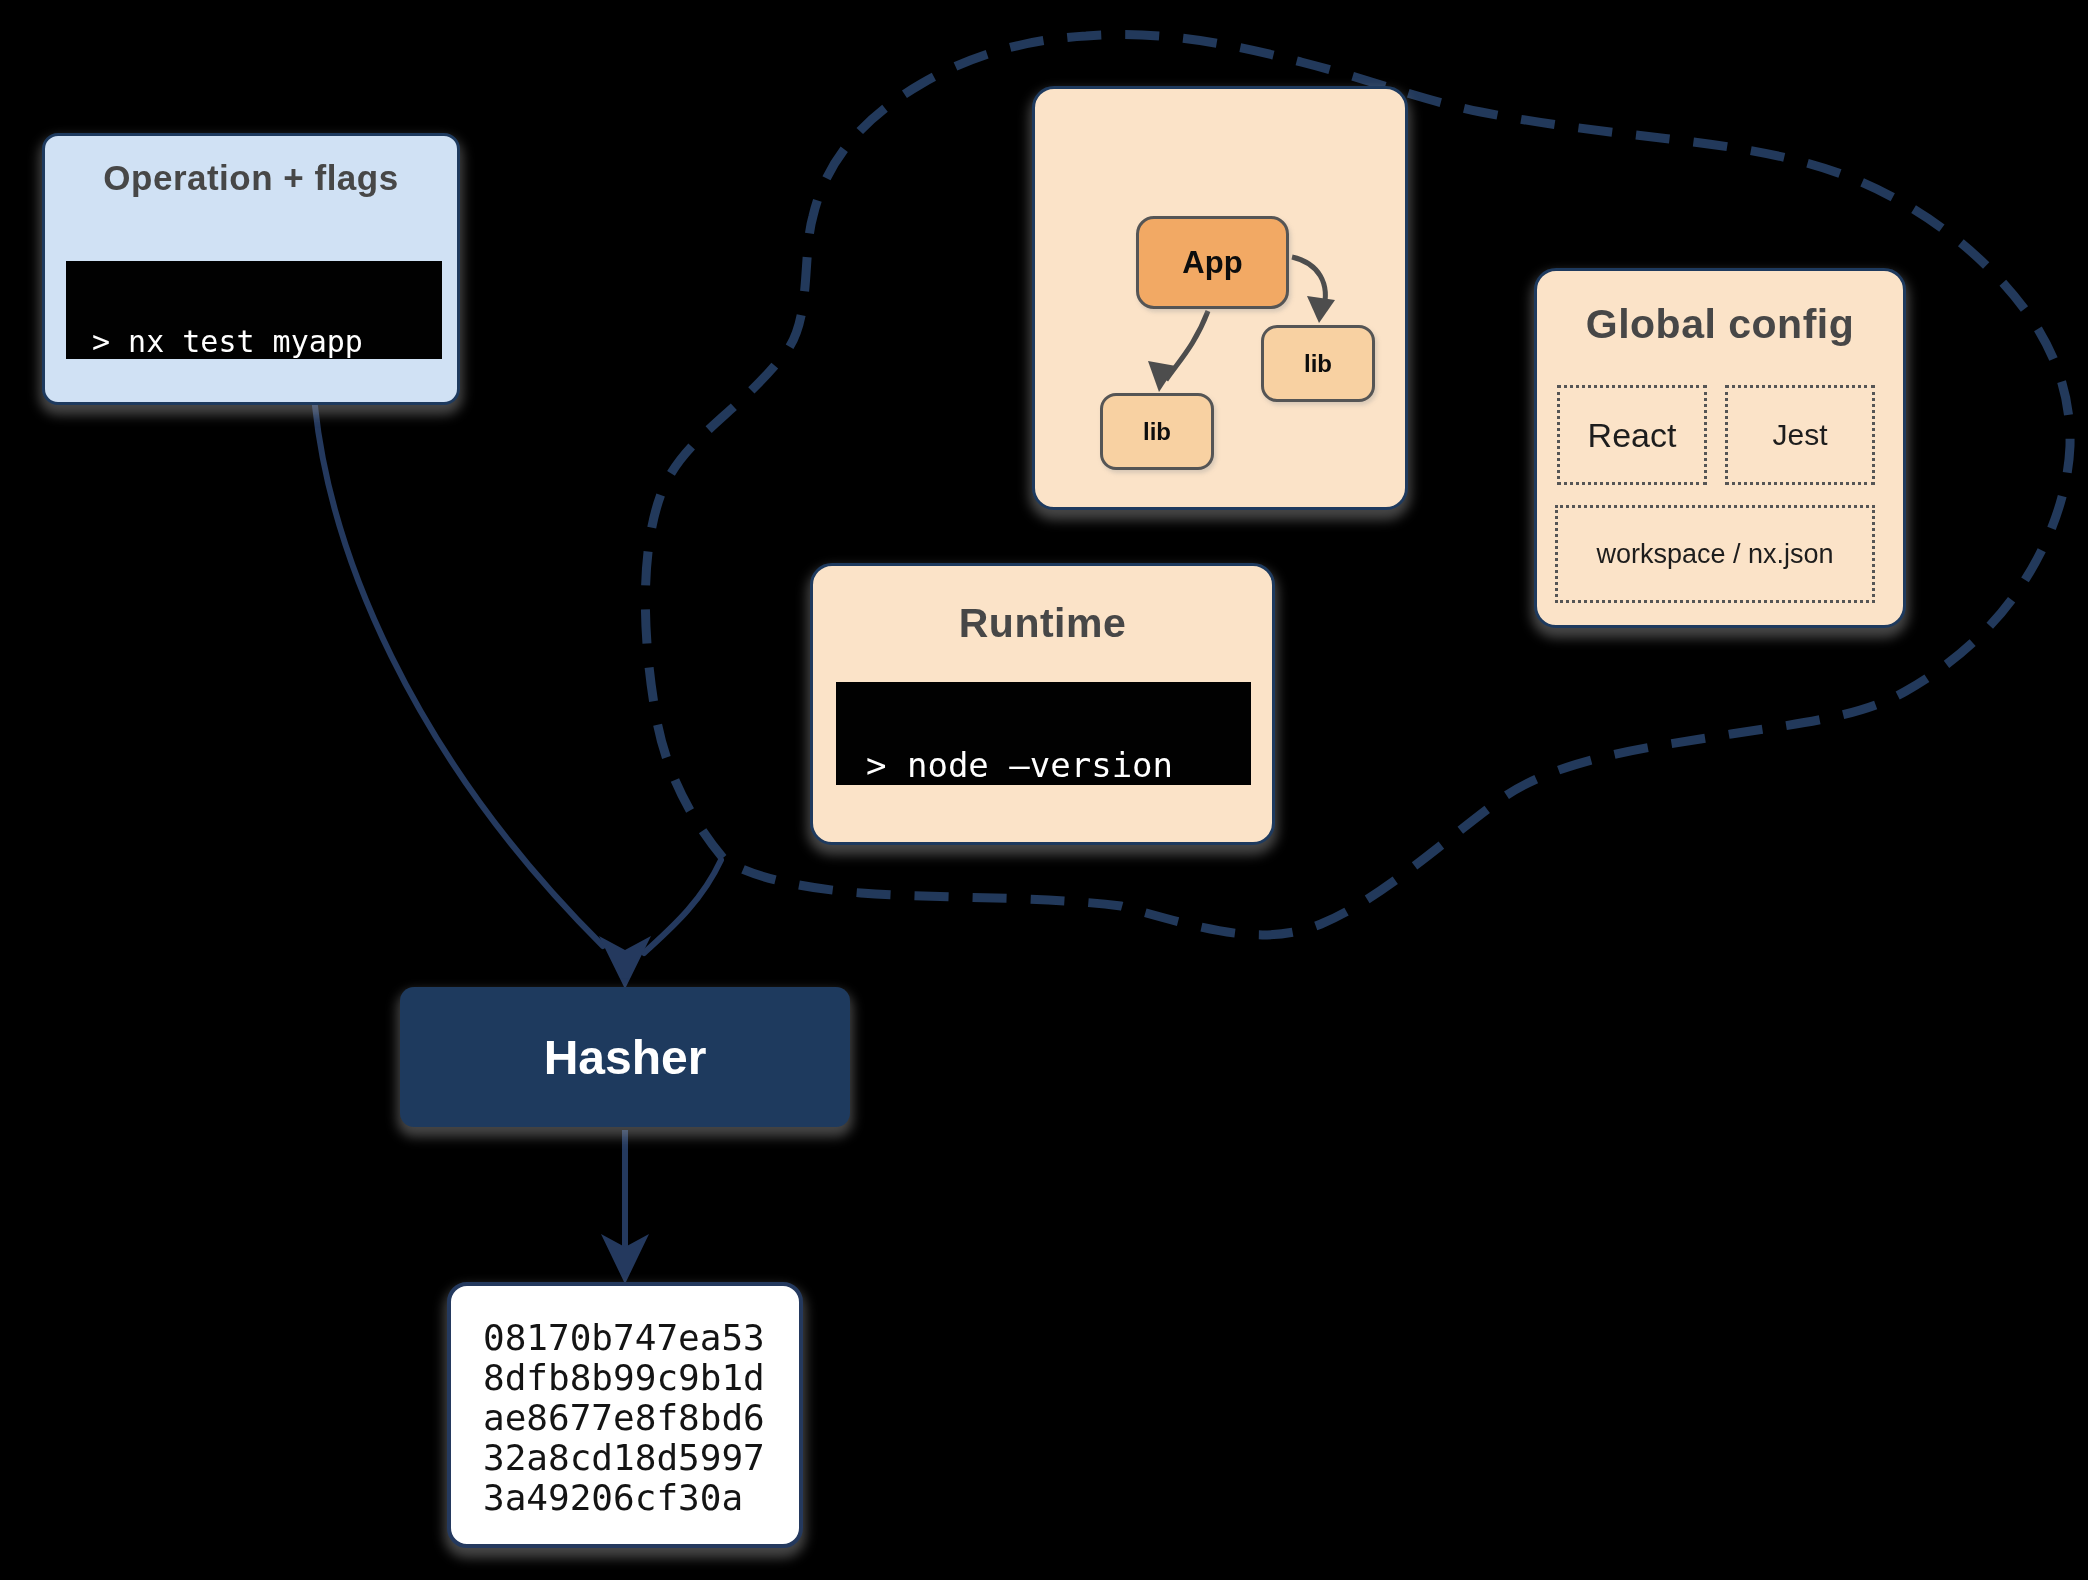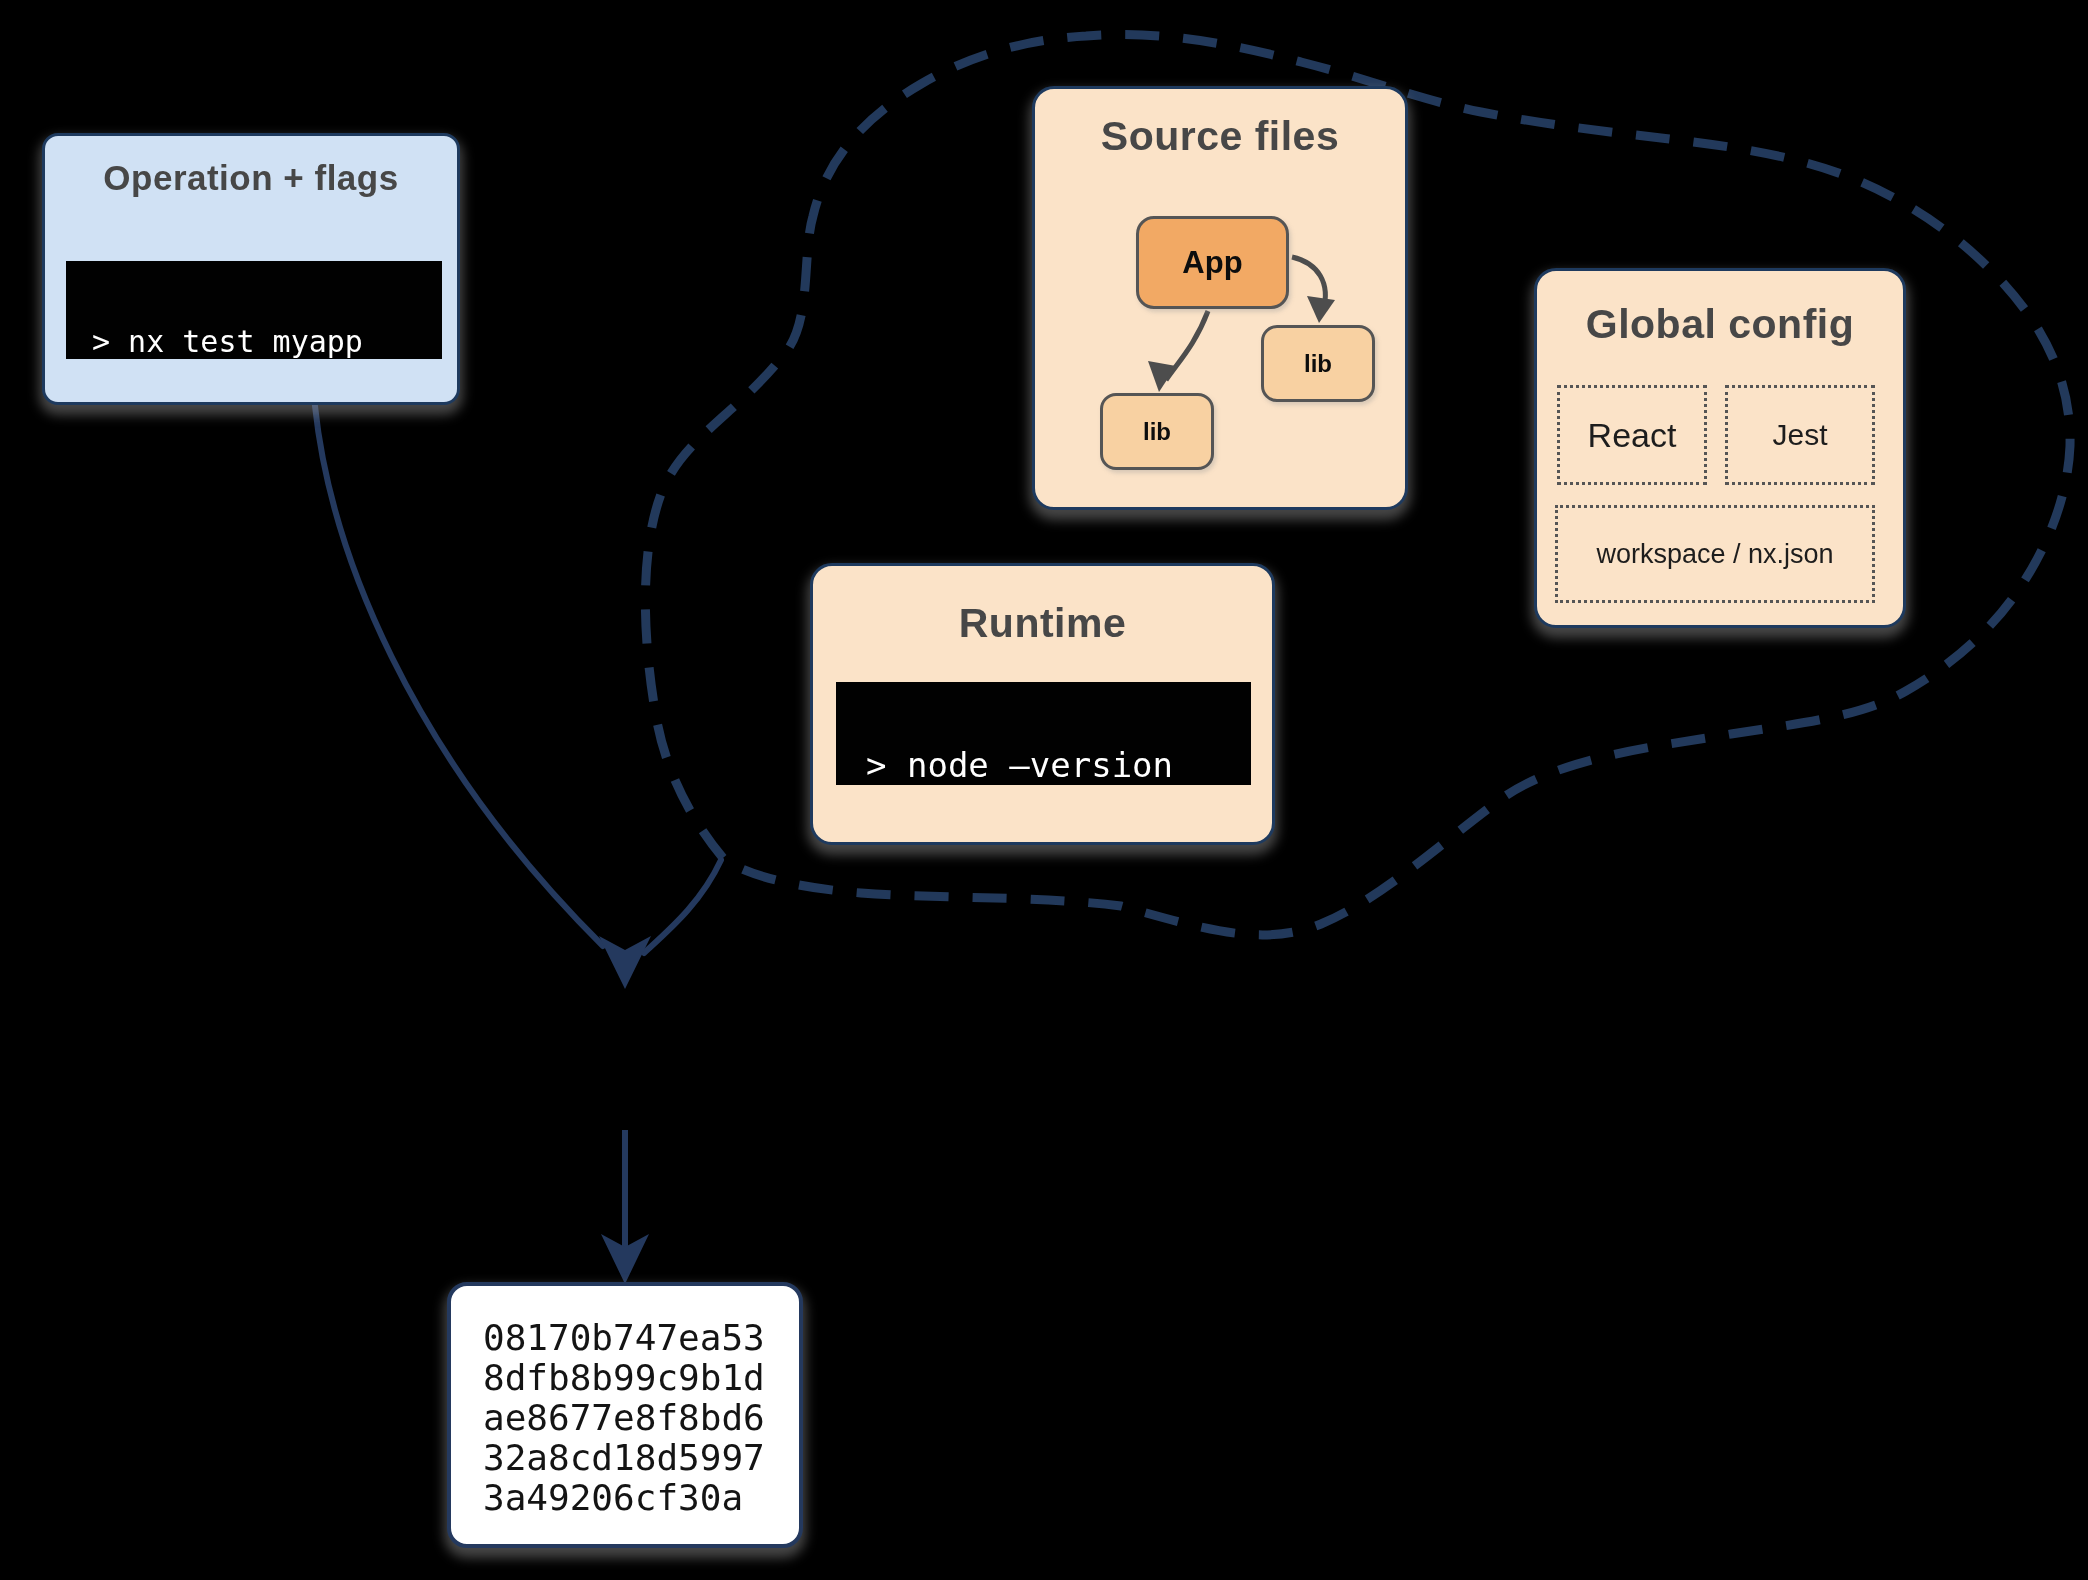--- a/index.html
+++ b/index.html
@@ -73,21 +73,20 @@
   </svg>
 
   <div class="box blue" style="left:42px;top:133px;width:418px;height:272px;">
     <div class="box-title" style="top:22px;font-size:35px;">Operation + flags</div>
     <div class="terminal" style="left:21px;top:125px;width:376px;height:98px;font-size:30px;padding-left:26px;">
       <span>&gt; nx test myapp</span>
     </div>
   </div>
 
   <div class="box peach" style="left:1032px;top:86px;width:376px;height:424px;">
-    <div class="box-title" style="top:24px;font-size:41px;">Source files</div>
     <svg style="position:absolute;left:0;top:0;width:376px;height:424px;" viewBox="0 0 376 424">
       <path d="M 173 222 C 160 256, 144 272, 131 291" fill="none" stroke="#4d4d4d" stroke-width="5"></path>
       <path d="M 124 303 L 113 272 L 141 277 Z" fill="#4d4d4d"></path>
       <path d="M 257 168 C 283 174, 296 194, 288 222" fill="none" stroke="#4d4d4d" stroke-width="5"></path>
       <path d="M 284 234 L 272 207 L 300 211 Z" fill="#4d4d4d"></path>
     </svg>
     <div class="node node-app" style="left:101px;top:127px;width:153px;height:93px;border-radius:18px;">App</div>
     <div class="node node-lib" style="left:226px;top:236px;width:114px;height:77px;">lib</div>
     <div class="node node-lib" style="left:65px;top:304px;width:114px;height:77px;">lib</div>
   </div>
@@ -99,20 +98,21 @@
     <div class="dotted" style="left:18px;top:234px;width:320px;height:98px;font-size:27px;">workspace / nx.json</div>
   </div>
 
   <div class="box peach" style="left:810px;top:563px;width:465px;height:282px;">
     <div class="box-title" style="top:34px;font-size:41px;">Runtime</div>
     <div class="terminal" style="left:23px;top:116px;width:415px;height:103px;font-size:34px;padding-left:30px;">
       <span>&gt; node –version</span>
     </div>
   </div>
 
+  <div class="hasher" style="left:400px;top:987px;width:450px;height:140px;">Hasher</div>
 
   <div class="hash-box" style="left:447px;top:1282px;width:356px;height:266px;">
     <div>08170b747ea53</div>
     <div>8dfb8b99c9b1d</div>
     <div>ae8677e8f8bd6</div>
     <div>32a8cd18d5997</div>
     <div>3a49206cf30a</div>
   </div>
 
 </div>

